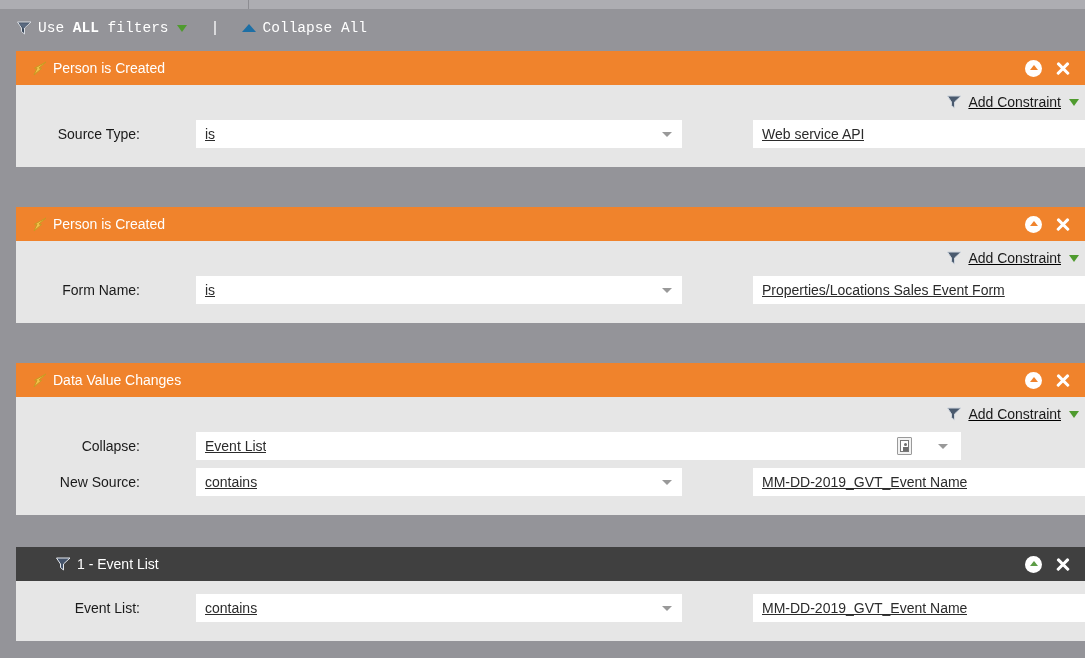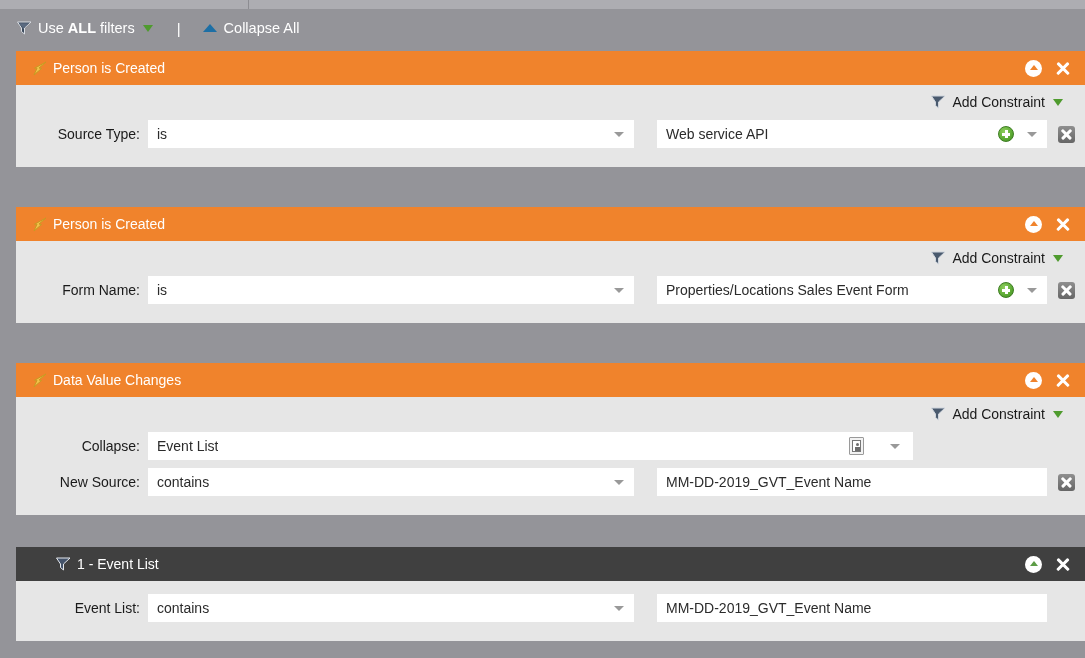--- a/index.html
+++ b/index.html
@@ -26,21 +26,21 @@
     position: absolute; top: 0; left: 248px;
     width: 1px; height: 9px;
     background: #8d8d92;
   }
 
   
   .toolbar {
     position: absolute; top: 9px; left: 0;
     width: 1085px; height: 38px;
     background: #949499;
-    display: flex; align-items: center;
+    display: flex; align-items: center; font-family: Liberation Mono, monospace;
   }
   .tb-item {
     display: flex; align-items: center;
     height: 38px;
     white-space: nowrap;
     font-size: 14.5px;
     color: #ffffff;
     cursor: default;
   }
   .tb-use-filters { margin-left: 17px; }
@@ -136,55 +136,57 @@
   }
   .x-btn:before { transform: rotate(45deg); }
   .x-btn:after  { transform: rotate(-45deg); }
 
   .panel-body { padding: 0; position: relative; }
 
   
   .add-constraint-row {
     height: 34px;
     display: flex; align-items: center; justify-content: flex-end;
-    padding-right: 22px;
+    padding-right: 6px;
+    text-decoration: underline;
   }
   .add-constraint {
     display: flex; align-items: center;
     font-size: 14px; color: #1a1a1a;
     cursor: pointer;
   }
 
   
   .field-row {
     display: flex; align-items: center;
     padding: 0 0 0 0;
     height: 30px;
     margin-bottom: 6px;
+    gap: 48px;
   }
   .field-label {
     width: 132px;
     text-align: right;
     padding-right: 8px;
     font-size: 14px;
     color: #1a1a1a;
     flex: 0 0 auto;
   }
   .ctrl {
     position: relative;
     height: 28px;
     background: #ffffff;
     border: 1px solid #ffffff;
     display: flex; align-items: center;
   }
   .ctrl .txt {
     font-size: 14px;
     color: #2b2b2b;
     padding-left: 8px;
-    white-space: nowrap; overflow: hidden;
+    white-space: nowrap; overflow: hidden; text-decoration: underline;
   }
   .ctrl.op   { width: 486px; flex: 0 0 auto; }
   .ctrl.val  { width: 390px; flex: 0 0 auto; margin-left: 23px; }
   .ctrl.attr { width: 765px; flex: 0 0 auto; }
 
   .dd-caret {
     position: absolute; right: 9px; top: 50%;
     margin-top: -2px;
     width: 0; height: 0;
     border-left: 5px solid transparent;

